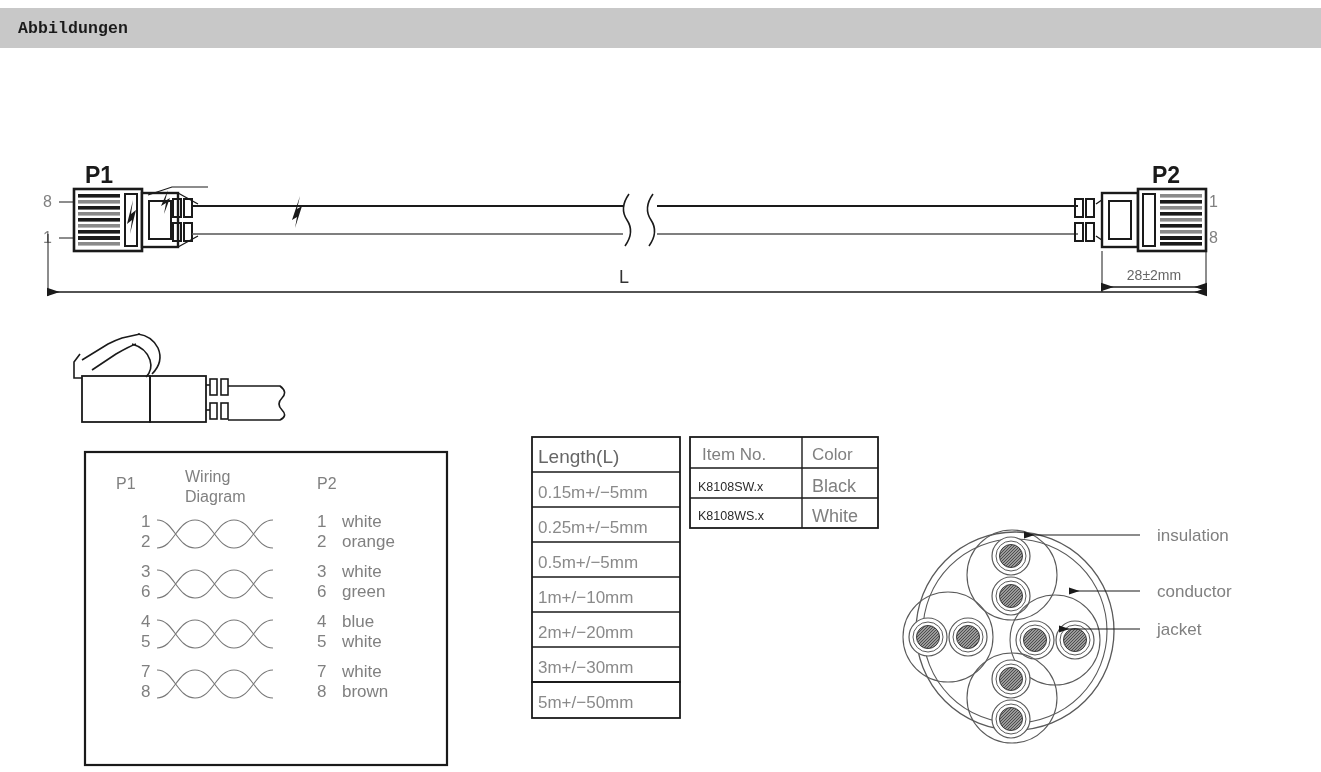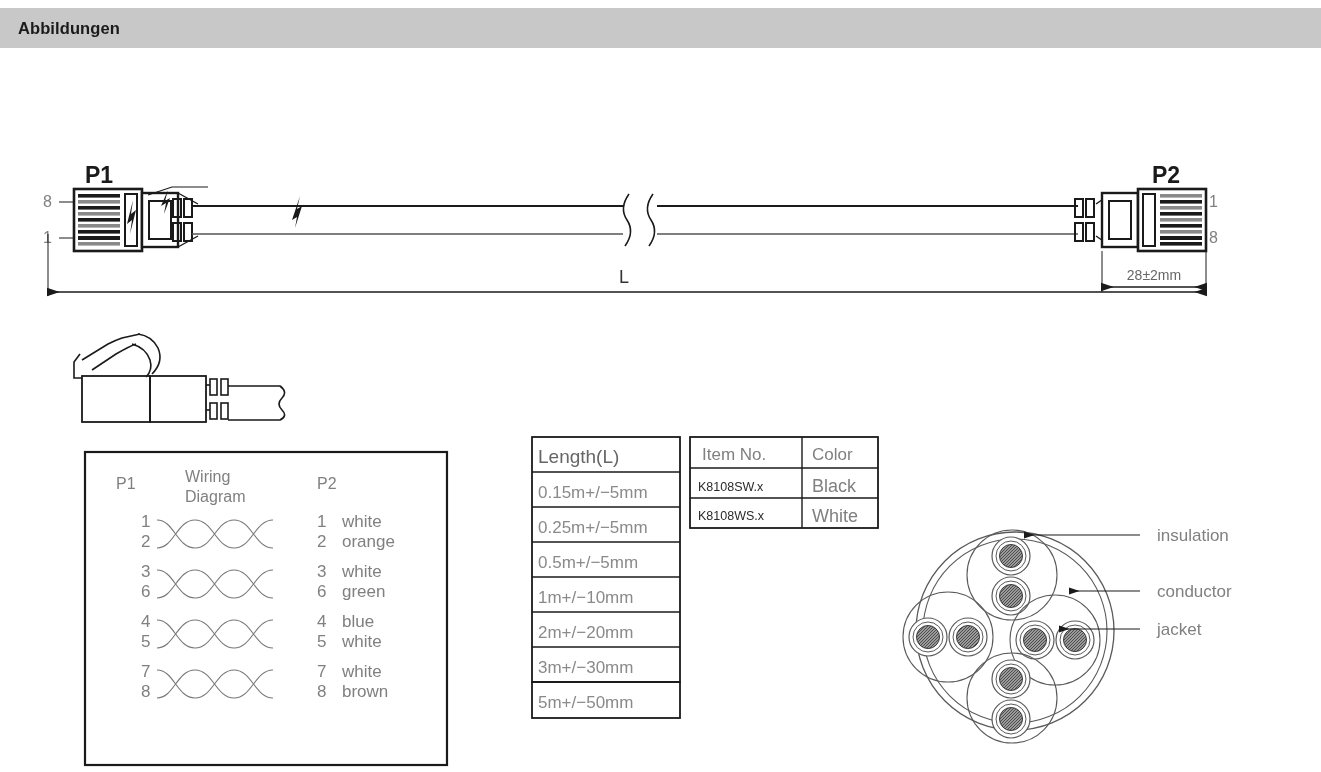--- a/index.html
+++ b/index.html
@@ -19,20 +19,21 @@
     background: #c8c8c8;
     display: flex;
     align-items: center;
   }
   .header-title {
     margin-left: 18px;
     font-size: 16.5px;
     font-weight: bold;
     color: #1a1a1a;
     letter-spacing: 0.1px;
+    font-family: Liberation Mono, monospace;
   }
   #canvas {
     position: absolute;
     left: 12px; top: 48px;
     width: 1321px; height: 724px;
   }
   svg.drawing { display: block; }
   text { font-family: "Liberation Sans", sans-serif; }
 </style>
 </head>

